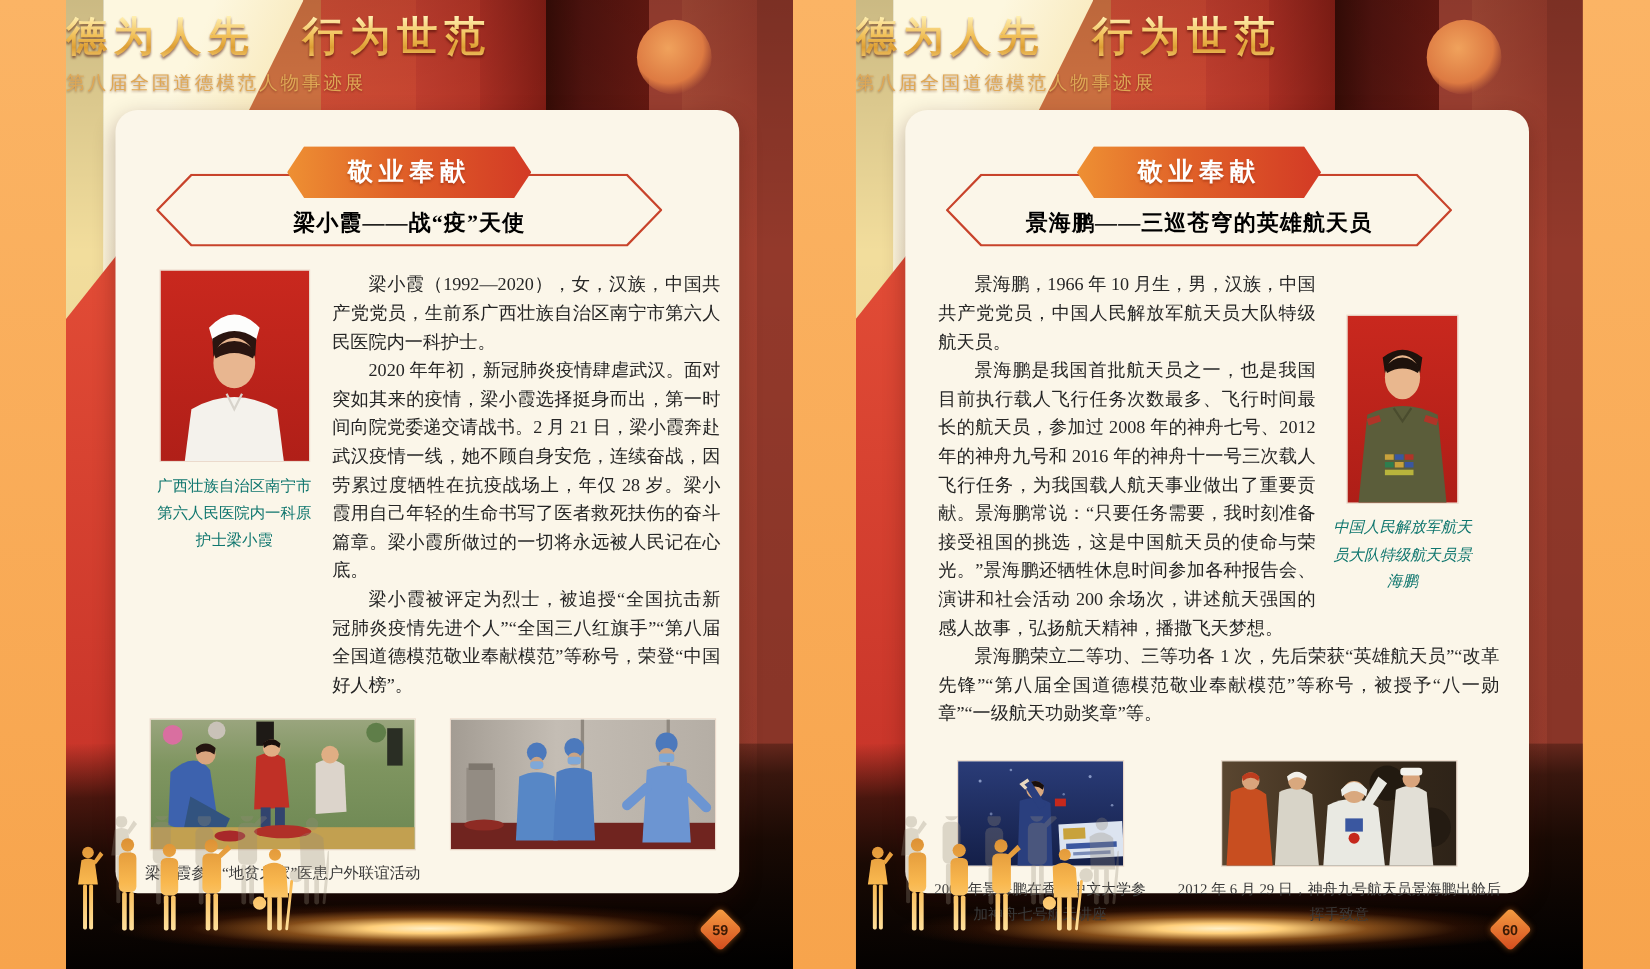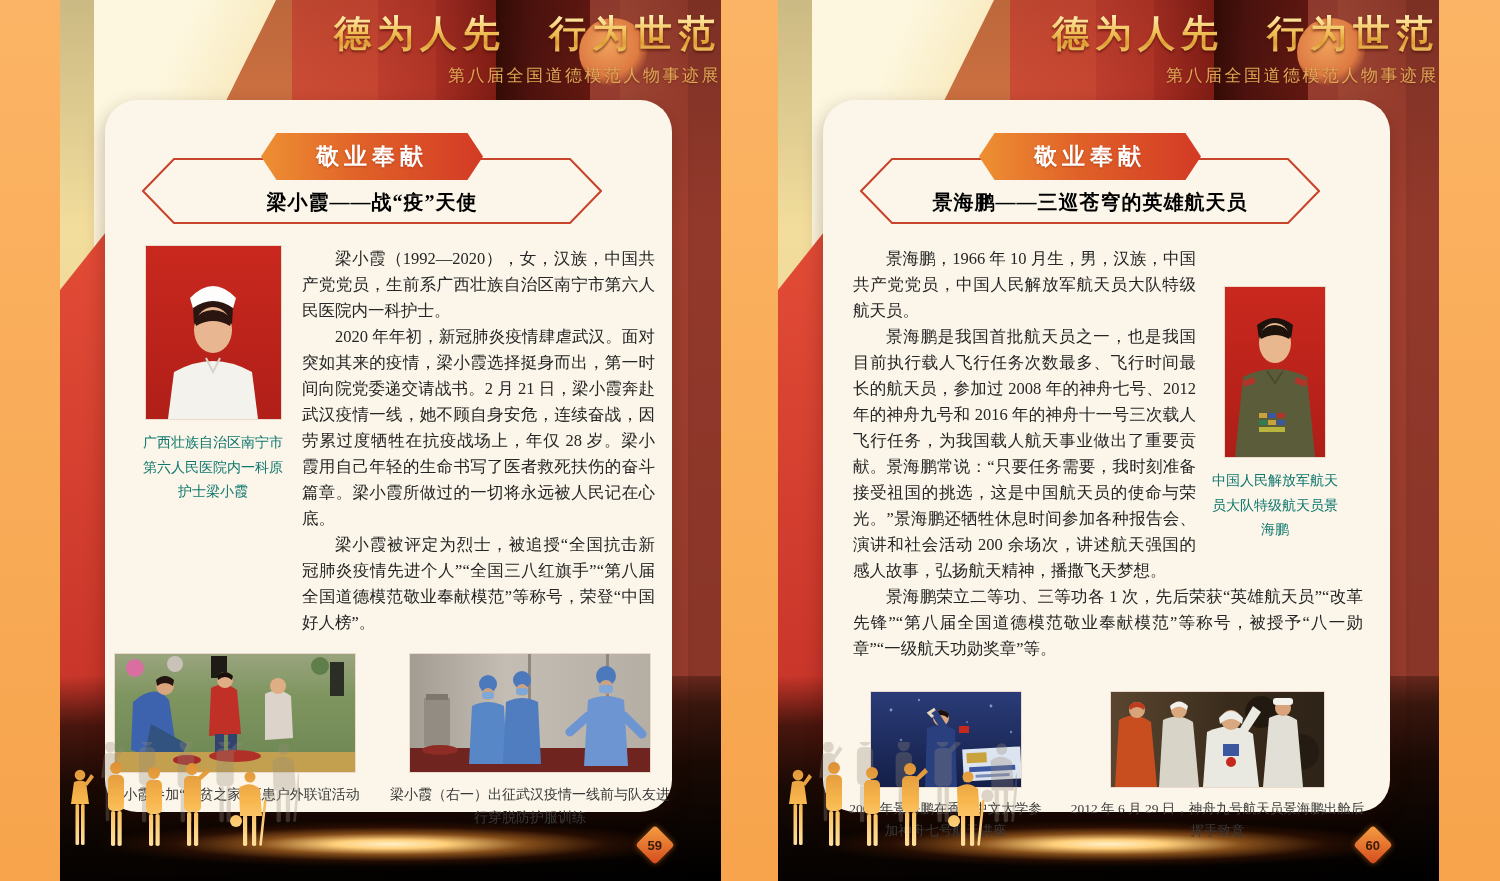--- a/index.html
+++ b/index.html
@@ -27,31 +27,31 @@
     background:linear-gradient(180deg,#E24C36,#C33027);
     clip-path:polygon(0 58px,100% 0,100% 100%,0 100%);}
   .sun{left:519px;top:18px;width:68px;height:68px;border-radius:50%;
     background:radial-gradient(circle at 42% 38%,#F0A25C 0%,#DD7A42 55%,rgba(205,95,50,0) 74%);}
   .dark{left:0;right:0;bottom:0;height:205px;
     background:linear-gradient(178deg,rgba(30,12,5,0) 0%,rgba(30,12,5,.75) 22%,#1A0A04 48%,#0C0502 72%,#000 100%);}
   .flare{left:-30px;right:-30px;bottom:10px;height:64px;
     background:radial-gradient(52% 46% at 50% 58%,#FFF0C8 0%,#FFCF7A 15%,rgba(255,150,50,.5) 36%,rgba(170,60,10,.18) 58%,rgba(0,0,0,0) 78%);}
 
   
-  .hd{position:absolute;top:13px;left:0;right:0;text-align:right;z-index:2;}
+  .hd{position:absolute;top:13px;left:0;right:0;text-align:left;z-index:2;}
   .hd-title{font-size:37px;font-weight:bold;letter-spacing:6px;line-height:1.15;
     background:linear-gradient(180deg,#FFEFB0 5%,#F1C058 45%,#DD9E33 70%,#F6D27A 100%);
     -webkit-background-clip:text;background-clip:text;color:transparent;
     filter:drop-shadow(0 2px 1px rgba(70,10,0,.55));}
   .hd-sub{margin-top:8px;font-size:17px;font-weight:normal;color:#DFA855;
     letter-spacing:2.5px;filter:drop-shadow(0 1px 1px rgba(70,10,0,.4));}
 
   
   .card{position:absolute;left:45px;top:100px;width:567px;height:712px;z-index:3;
-    background:#FBF6E9;border-radius:32px;box-shadow:0 8px 20px rgba(50,10,5,.3);}
+    background:#FBF6E9;border-radius:20px;box-shadow:0 8px 20px rgba(50,10,5,.3);}
 
   .banner{position:relative;margin:58px 70px 0 37px;height:66px;}
   .hex{position:absolute;inset:0;width:100%;height:100%;}
   .badge{position:absolute;top:-25px;left:50%;transform:translateX(-50%);
     width:222px;height:47px;display:flex;align-items:center;justify-content:center;
     clip-path:polygon(7% 0,93% 0,100% 50%,93% 100%,7% 100%,0 50%);
     background:linear-gradient(90deg,#EE9033,#E06128 45%,#D33A25);
     color:#fff;font-size:23px;font-weight:bold;letter-spacing:5px;
     text-shadow:0 1px 2px rgba(120,30,0,.4);}
   .ptitle{position:absolute;left:0;right:0;bottom:8px;text-align:center;
@@ -61,21 +61,21 @@
   .pcol{width:152px;flex:none;margin:0;display:flex;flex-direction:column;align-items:center;}
   .ph{display:block;box-shadow:0 0 0 1px rgba(150,60,40,.15);}
   .pcol figcaption{margin-top:12px;font-size:14px;line-height:1.75;color:#0f766e;
     text-align:center;width:152px;}
   .tcol{flex:1;min-width:0;}
   .tcol p,.para-full{margin:0;font-size:16.5px;line-height:26px;text-align:justify;
     color:#252525;text-indent:2em;}
 
   .page--r .cols{margin:22px 50px 0 30px;gap:14px;align-items:center;}
   .page--r .pcol{width:130px;}
-  .page--r .pcol figcaption{width:128px;}
+  .page--r .pcol figcaption{width:128px;font-style:italic;}
   .para-full{margin:0 27px 0 30px;}
 
   .prow{display:flex;justify-content:center;gap:23px;margin-top:18px;}
   .prow figure{margin:0;display:flex;flex-direction:column;align-items:center;}
   .prow figcaption{margin-top:11px;font-size:14px;line-height:1.65;color:#3A3A3A;text-align:center;}
   .cap-w285{width:285px;} .cap-w260{width:260px;}
   .page--r .prow{margin-top:30px;gap:22px;}
   .page--r .prow figcaption{font-size:13.5px;}
   .cap-w200{width:200px;} .cap-w300{width:300px;}
 
@@ -207,21 +207,20 @@
               <path d="M96 48 Q112 40 128 48 L131 110 L93 110 Z" fill="#4F7DC0"></path>
             </g>
             <g>
               <circle cx="196" cy="22" r="10" fill="#4C79BC"></circle>
                 <ellipse cx="196" cy="33" rx="7" ry="7" fill="#C9A384"></ellipse>
               <rect x="189" y="31" width="14" height="8" rx="3" fill="#7FA8D8"></rect>
               <path d="M178 46 Q196 38 214 46 L218 112 L174 112 Z" fill="#6C95D2"></path>
               <path d="M178 62 L160 78 M214 62 L232 80" stroke="#6C95D2" stroke-width="9" stroke-linecap="round"></path>
             </g>
           </svg>
-          <figcaption class="cap-w285">梁小霞（右一）出征武汉疫情一线前与队友进行穿脱防护服训练</figcaption>
         </figure>
       </div>
     </section>
 
     <svg class="sil" viewBox="0 0 235 110">
       <defs>
         <linearGradient id="goldL" x1="0" y1="110" x2="0" y2="0" gradientUnits="userSpaceOnUse">
           <stop offset="0" stop-color="#FFE6A8"></stop>
             <stop offset=".45" stop-color="#F9B84F"></stop>
             <stop offset="1" stop-color="#CE7D27"></stop>

